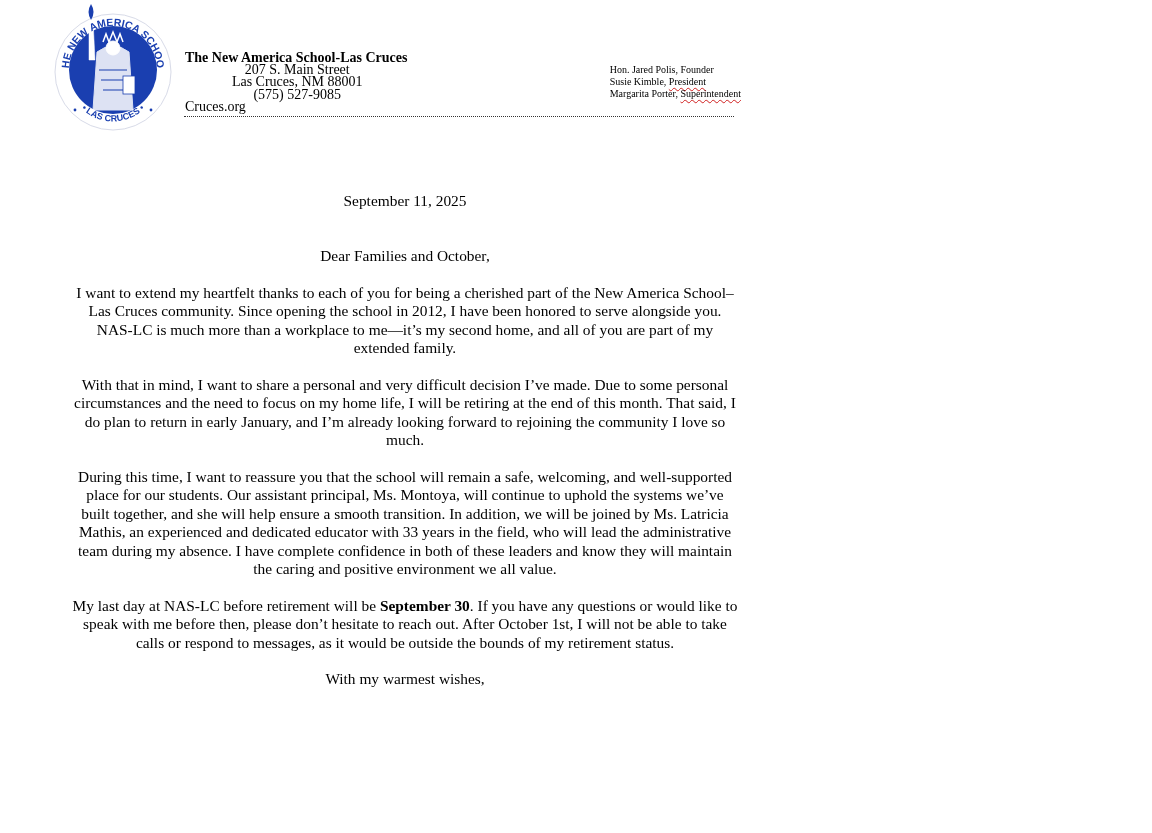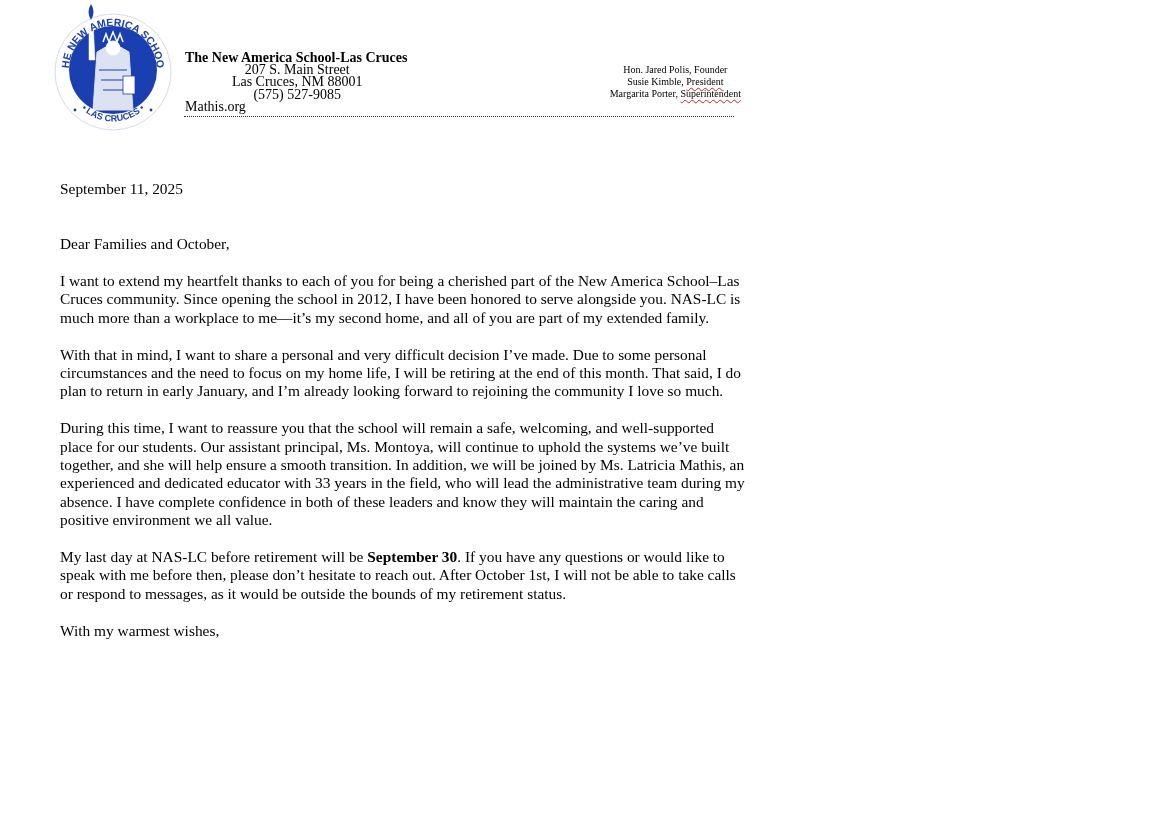--- a/index.html
+++ b/index.html
@@ -39,21 +39,21 @@
     .org-block .indent {
       padding-left: 2px;
       text-align: center;
     }
     .leaders-block {
       position: absolute;
       right: 411px;
       top: 64px;
       font-size: 10px;
       line-height: 12.2px;
-      text-align: center;
+      text-align: left;
     }
     .leaders-block .line { display: block; }
     .squiggle {
       text-decoration: underline wavy #d02020;
       text-decoration-thickness: 1px;
       text-underline-offset: 2px;
     }
     .dotted-rule {
       position: absolute;
       left: 184px;
@@ -64,21 +64,22 @@
     }
     .letter {
       position: absolute;
       left: 60px;
       top: 180px;
       width: 690px;
       font-size: 15.4px;
       line-height: 18.4px;
     }
     .letter p {
-      margin: 0;
+      margin: 12px;
+      text-align: center;
     }
     .date { margin-bottom: 36.8px !important; }
     .salutation { margin-bottom: 18.4px !important; }
     .para { margin-bottom: 18.4px !important; }
     .closing { margin-bottom: 55.2px !important; }
     .signature { }
   </style>
 </head>
 <body>
 
@@ -108,21 +109,21 @@
   </text>
   <circle cx="22" cy="110" r="1.4" fill="#1a3fb0"></circle>
   <circle cx="98" cy="110" r="1.4" fill="#1a3fb0"></circle>
 </svg>
 
 <div class="org-block">
   <span class="line org-name">The New America School-Las Cruces</span>
   <span class="line indent">207 S. Main Street</span>
   <span class="line indent">Las Cruces, NM  88001</span>
   <span class="line indent">(575) 527-9085</span>
-  <span class="line">Mathis.org</span>
+  <span class="line">Cruces.org</span>
 </div>
 
 <div class="leaders-block">
   <span class="line"><span>Hon. Jared Polis,</span> <span>Founder</span></span>
   <span class="line"><span>Susie Kimble,</span> <span class="squiggle">President</span></span>
   <span class="line"><span>Margarita Porter,</span> <span class="squiggle">Superintendent</span></span>
 </div>
 
 <div class="dotted-rule"></div>
 

